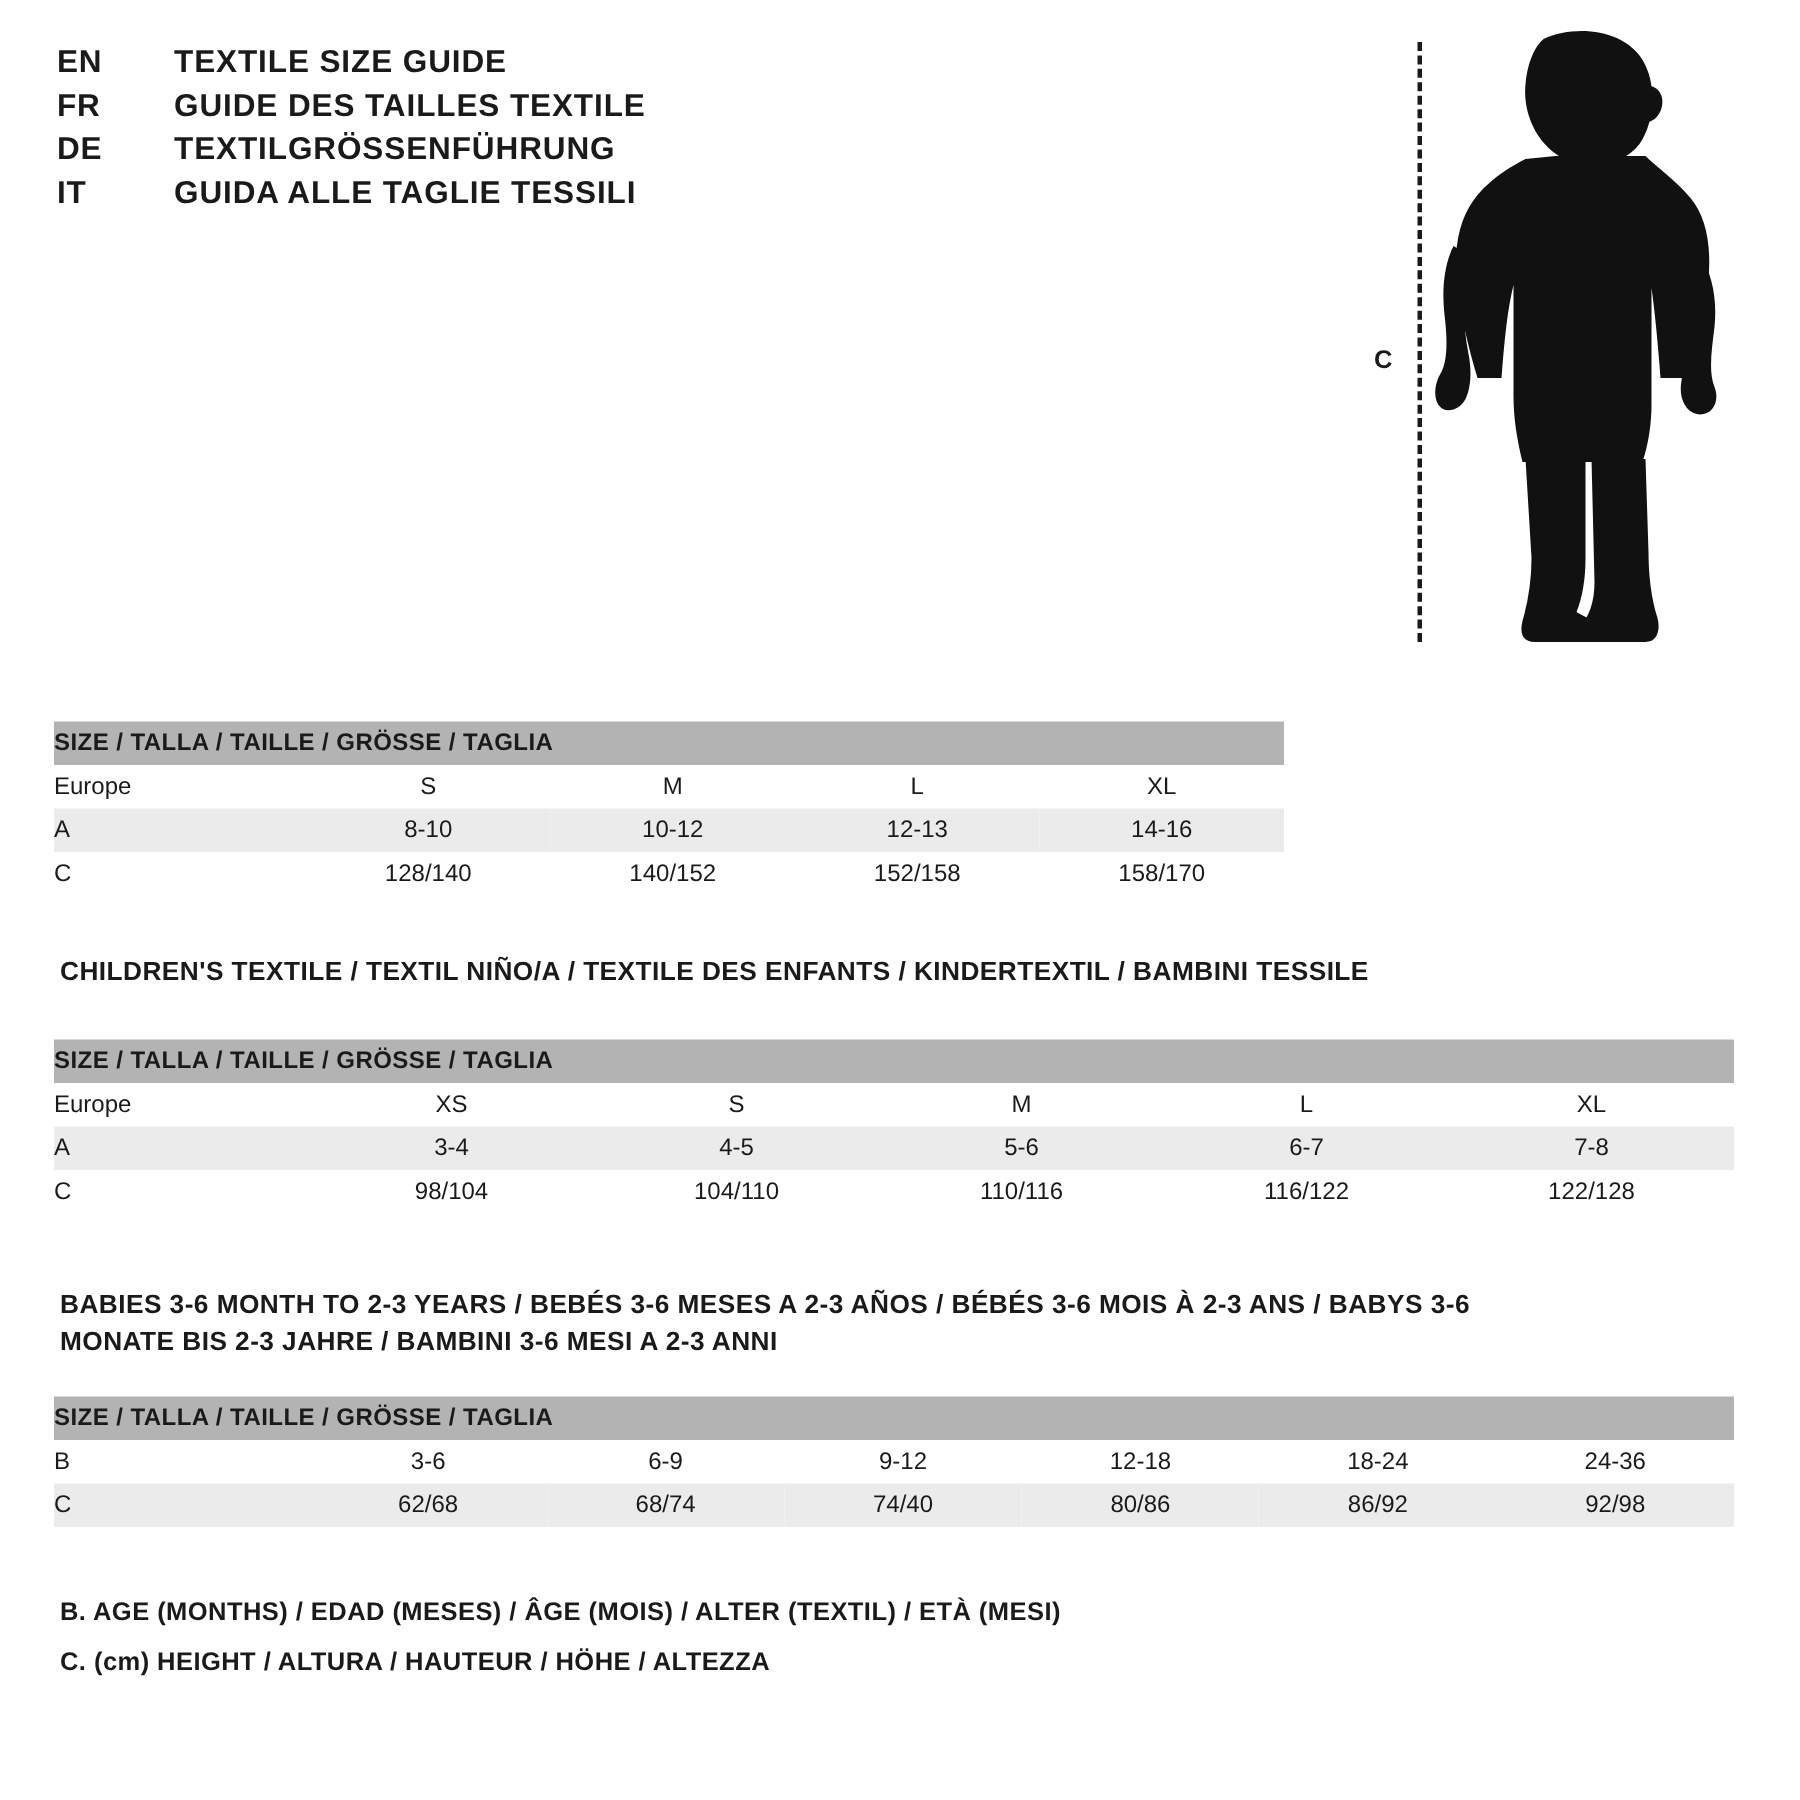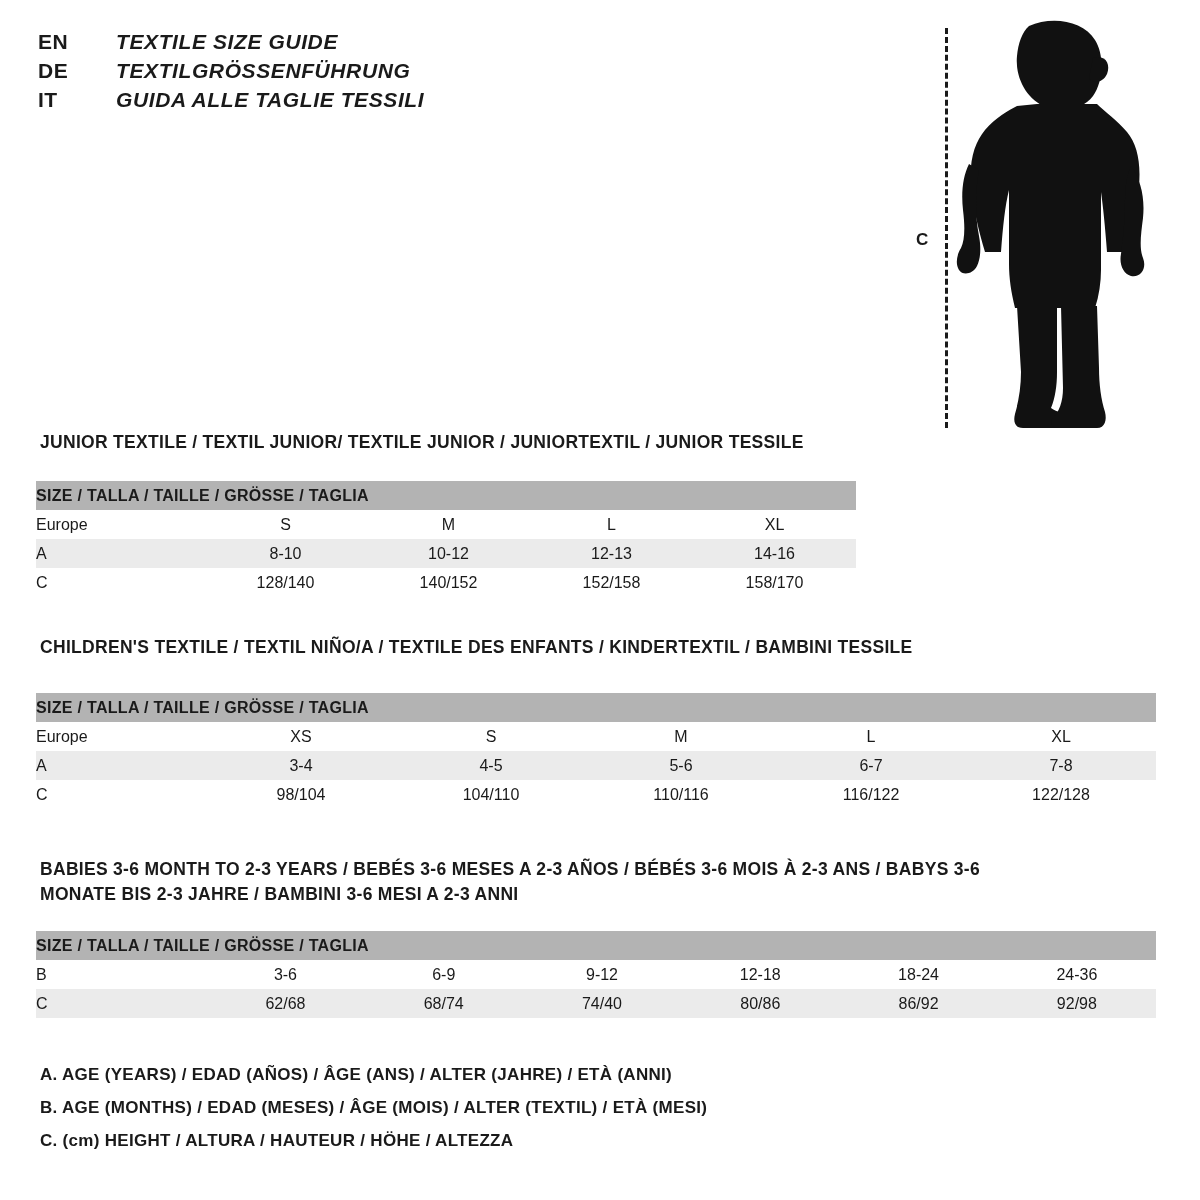--- a/index.html
+++ b/index.html
@@ -40,21 +40,20 @@
     font-weight: 700;
     letter-spacing: 0.5px;
     color: #1a1a1a;
   }
   .lang-title {
     font-size: 21px;
     font-weight: 700;
     letter-spacing: 0.6px;
     text-transform: uppercase;
     color: #1a1a1a;
-    font-style: italic;
   }
 
   
   .figure-area {
     position: absolute;
     left: 900px;
     top: 10px;
     width: 270px;
     height: 420px;
   }
@@ -141,20 +140,24 @@
 </style>
 </head>
 <body>
 
 <div class="page">
 
   <div class="header">
     <div class="lang-row">
       <span class="lang-code">EN</span>
       <span class="lang-title">TEXTILE SIZE GUIDE</span>
+    </div>
+    <div class="lang-row">
+      <span class="lang-code">FR</span>
+      <span class="lang-title">GUIDE DES TAILLES TEXTILE</span>
     </div>
     <div class="lang-row">
       <span class="lang-code">DE</span>
       <span class="lang-title">TEXTILGRÖSSENFÜHRUNG</span>
     </div>
     <div class="lang-row">
       <span class="lang-code">IT</span>
       <span class="lang-title">GUIDA ALLE TAGLIE TESSILI</span>
     </div>
   </div>
@@ -188,21 +191,20 @@
                  C102 392 110 394 114 398 C118 402 116 408 108 408
                  L68 408 C60 408 58 402 60 394 C64 380 66 366 66 352 Z"></path>
 
         <path d="M106 286 L142 286 L144 348 C144 364 146 380 150 392
                  C152 400 150 408 142 408 L104 408 C96 408 94 402 98 398
                  C104 392 108 382 108 368 Z"></path>
       </g>
     </svg>
   </div>
 
-  <div class="section-title" style="top:432px;">JUNIOR TEXTILE / TEXTIL JUNIOR/ TEXTILE JUNIOR / JUNIORTEXTIL / JUNIOR TESSILE</div>
 
   <table class="size-table" style="left:36px; top:481px; width:820px;">
     <tbody>
         <tr class="hdr-band">
       <td class="cell-label" colspan="5">SIZE / TALLA / TAILLE / GRÖSSE / TAGLIA</td>
     </tr>
     <tr class="row-white">
       <td class="cell-label" style="width:168px;">Europe</td>
       <td class="cell-val" style="width:163px;">S</td>
       <td class="cell-val" style="width:163px;">M</td>
@@ -282,18 +284,17 @@
       <td class="cell-val">68/74</td>
       <td class="cell-val">74/40</td>
       <td class="cell-val">80/86</td>
       <td class="cell-val">86/92</td>
       <td class="cell-val">92/98</td>
     </tr>
   </tbody>
     </table>
 
   <div class="legend">
-    <div class="legend-line">A. AGE (YEARS) / EDAD (AÑOS) / ÂGE (ANS) / ALTER (JAHRE) / ETÀ (ANNI)</div>
     <div class="legend-line">B. AGE (MONTHS) / EDAD (MESES) / ÂGE (MOIS) / ALTER (TEXTIL) / ETÀ (MESI)</div>
     <div class="legend-line">C. (cm) HEIGHT / ALTURA / HAUTEUR / HÖHE / ALTEZZA</div>
   </div>
 
 </div>
 
 </body></html>

